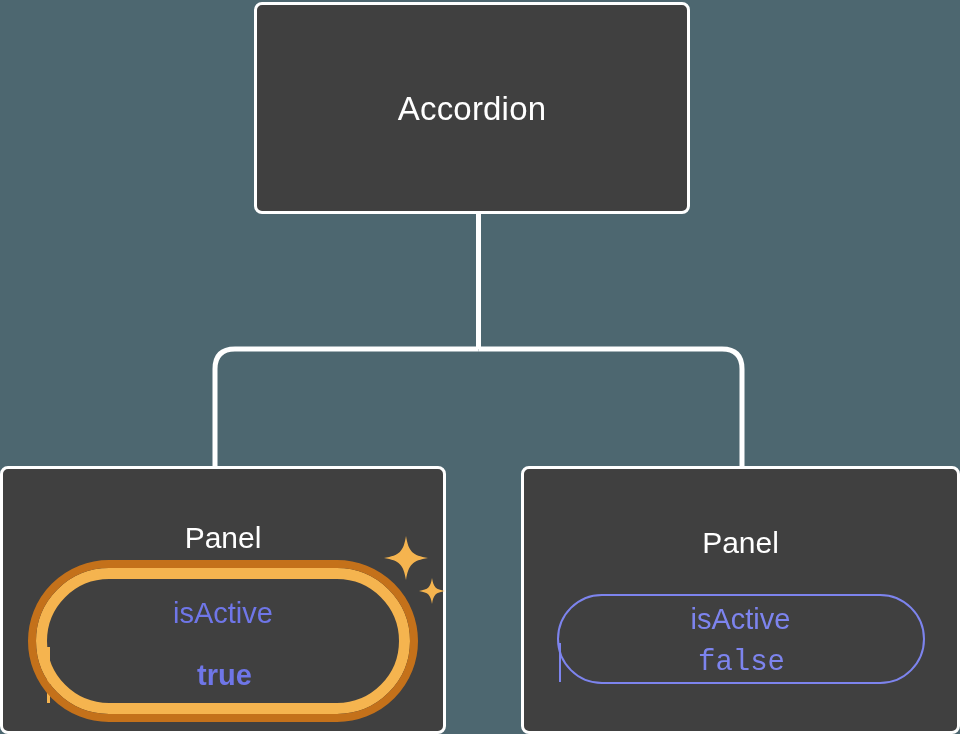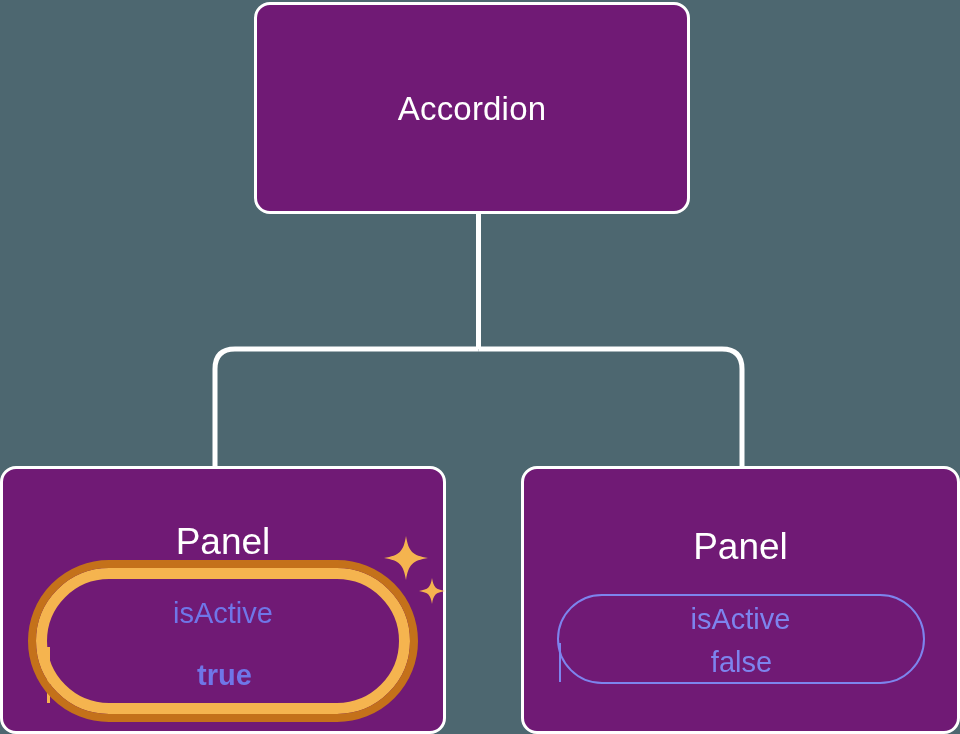--- a/index.html
+++ b/index.html
@@ -31,23 +31,23 @@
     top: 0;
     width: 960px;
     height: 734px;
     pointer-events: none;
   }
 
   
   .node-card {
     position: absolute;
     box-sizing: border-box;
-    background: #701a75;
+    background: #404040;
     border: 3px solid #ffffff;
-    border-radius: 16px;
+    border-radius: 8px;
     z-index: 2;
   }
 
   .node-root {
     left: 254px;
     top: 2px;
     width: 436px;
     height: 212px;
     display: flex;
     align-items: center;
@@ -71,21 +71,21 @@
 
   .node-panel-left  { left: 0px;   width: 446px; }
   .node-panel-right { left: 521px; width: 439px; }
 
   .node-title-panel {
     position: absolute;
     left: 0;
     right: 0;
     text-align: center;
     color: #ffffff;
-    font-size: 37px;
+    font-size: 30px;
     font-weight: 400;
     line-height: 1;
   }
   .node-panel-left  .node-title-panel { top: 54px; }
   .node-panel-right .node-title-panel { top: 59px; }
 
   
   .prop-pill {
     position: absolute;
     box-sizing: border-box;
@@ -133,21 +133,21 @@
     font-size: 29px;
     line-height: 1;
     box-sizing: border-box;
   }
 
   .prop-pill-highlight .prop-cell { color: #6f76e8; }
 
   .prop-key   { flex: 0 0 55%; }
   .prop-value { flex: 1 1 auto; text-align: center; }
 
-  .prop-pill-plain .prop-value { border-left: 2px solid #7d84ee; }
+  .prop-pill-plain .prop-value { border-left: 2px solid #7d84ee; font-family: Liberation Mono, monospace; }
   .prop-pill-highlight .prop-value {
     border-left: 3px solid #f5b44f;
     font-weight: bold;
   }
 
   
   .sparkle-group {
     position: absolute;
     left: 382px;
     top: 534px;

